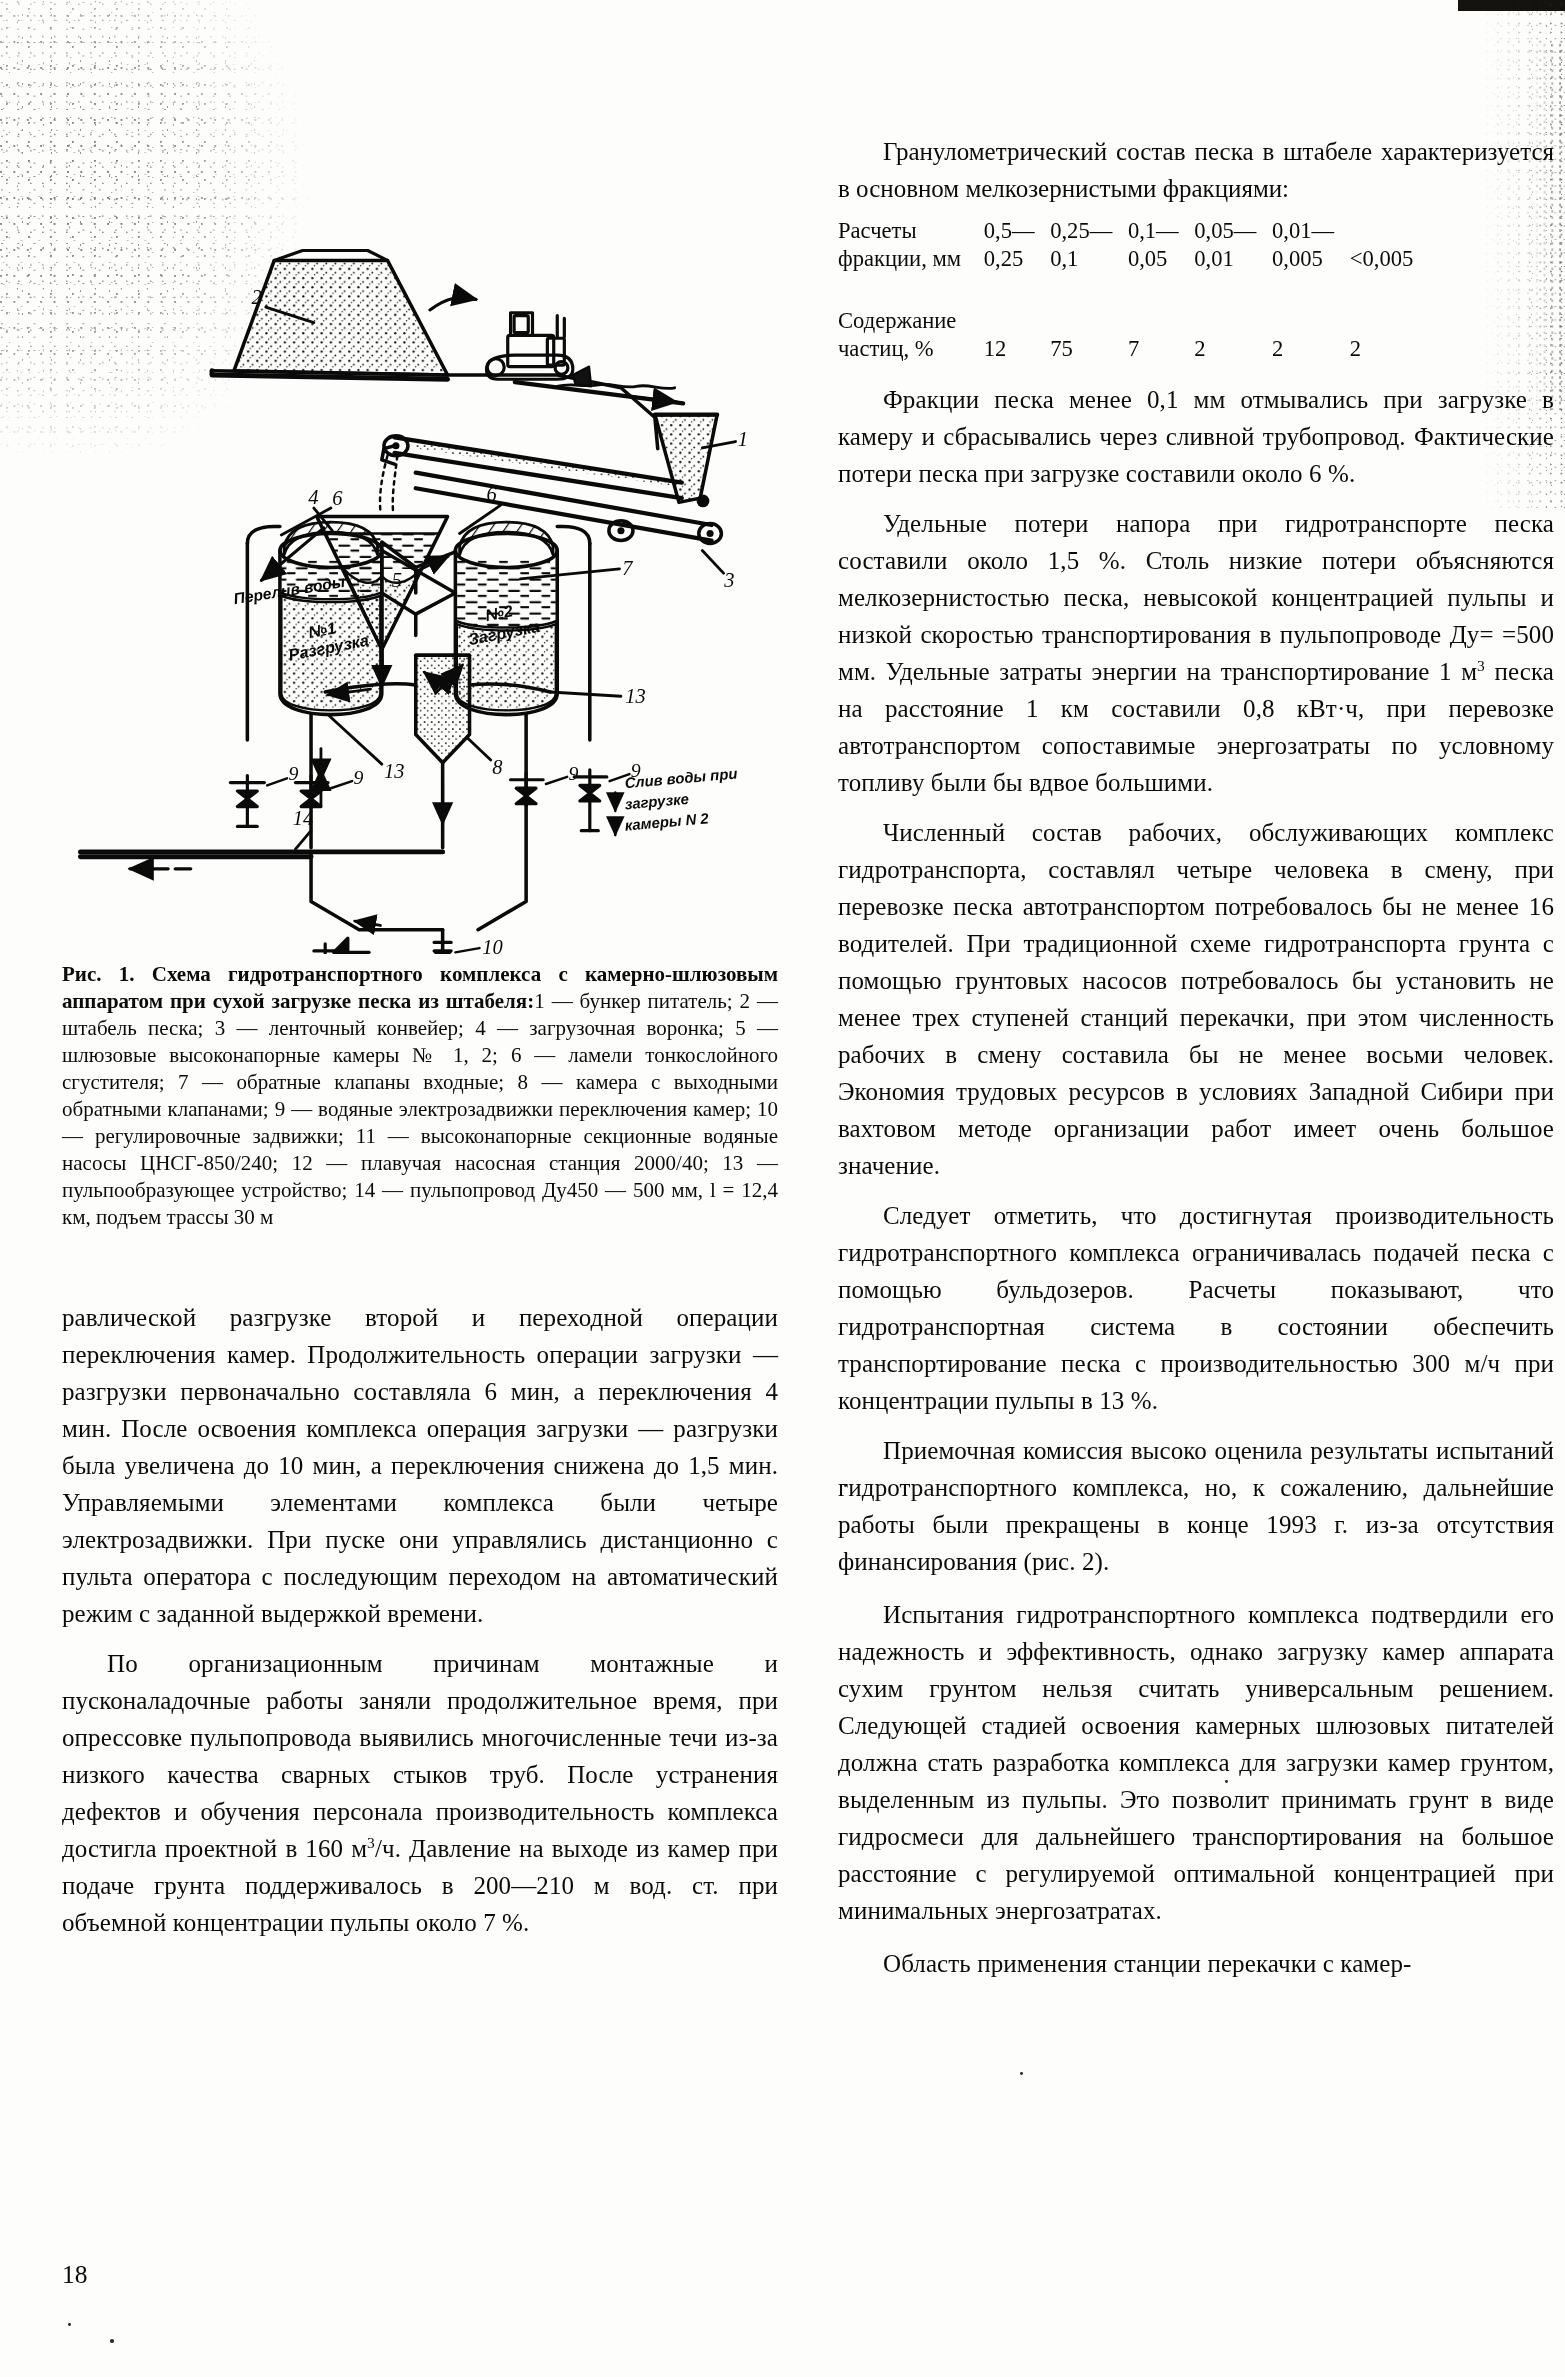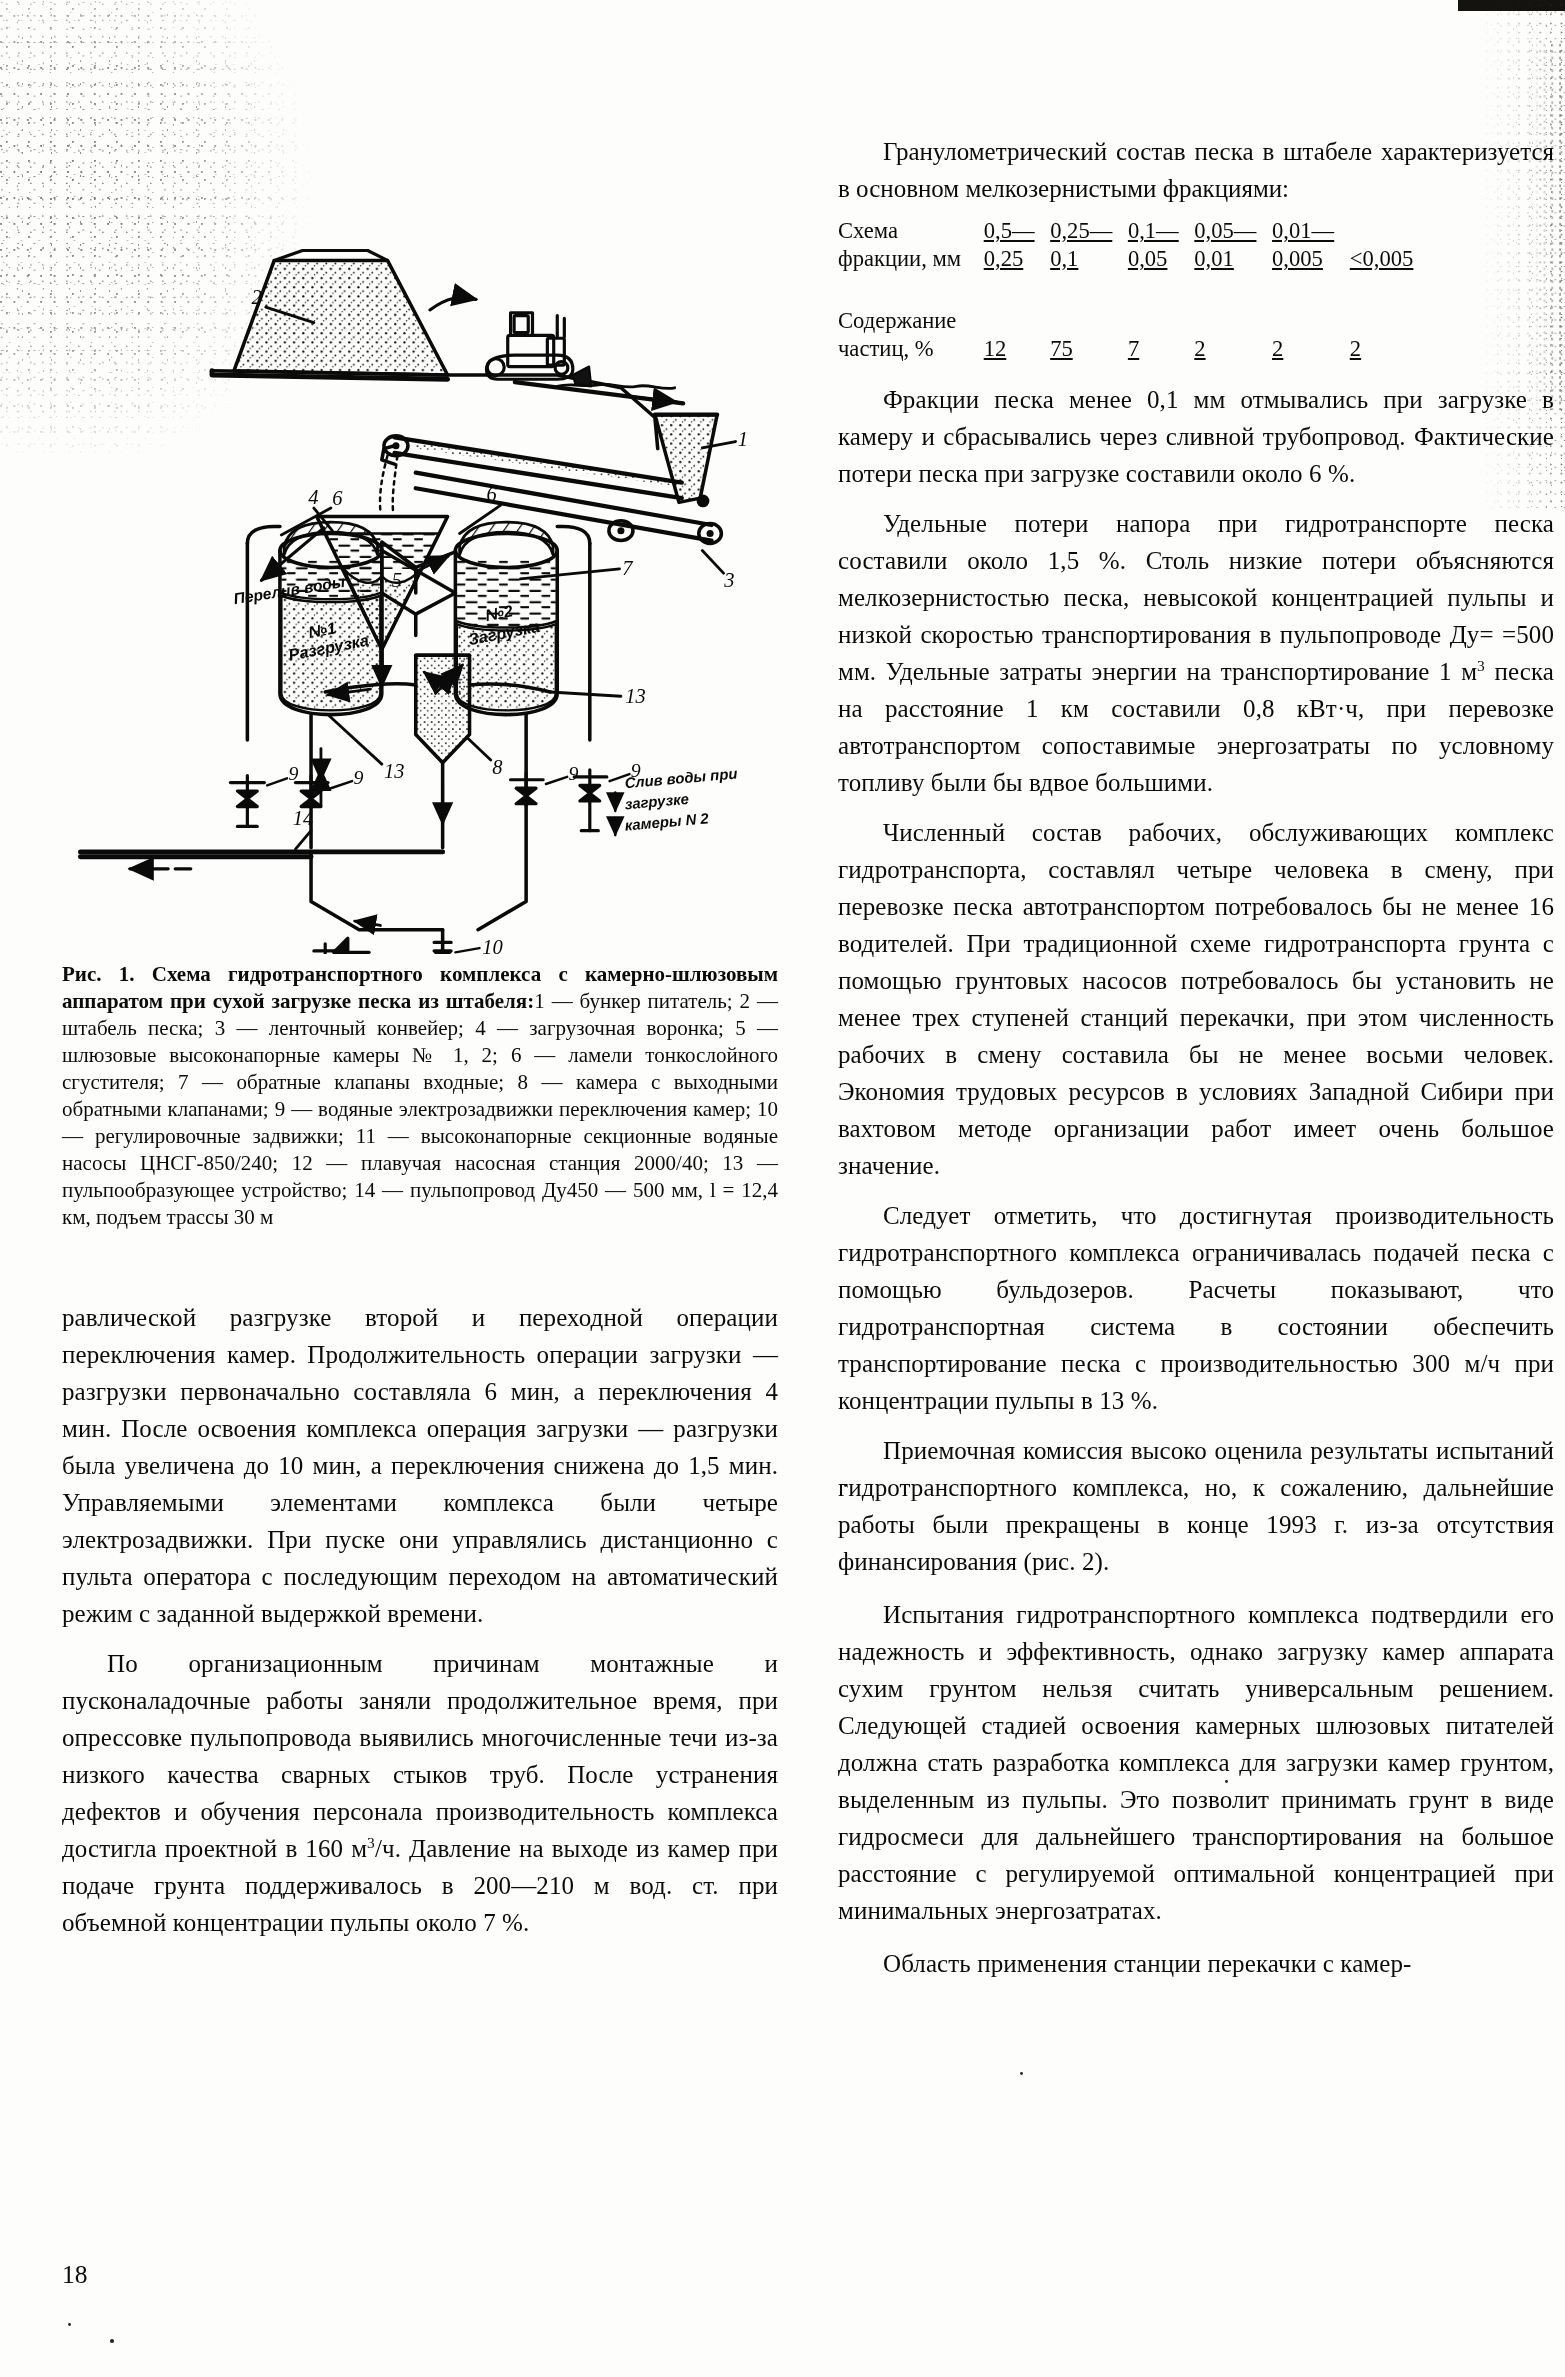--- a/index.html
+++ b/index.html
@@ -110,21 +110,21 @@
     font-size:22.6px;
     line-height:28px;
   }
   .granul table{border-collapse:collapse;}
   .granul td{
     padding:0 0 0 0;
     vertical-align:bottom;
     white-space:nowrap;
   }
   .granul td.lbl{ padding-right:7px; font-size:22.6px; }
-  .granul td.num{ text-align:left; font-size:22.6px; padding-left:15.6px;text-decoration:underline;}
+  .granul td.num{ text-align:left; font-size:22.6px; padding-left:15.6px;}
   .granul .blockgap td{ height:34px; }
 
   
   .pageno{
     position:absolute;left:62px;top:2261px;
     font-size:25.5px;line-height:28px;
   }
 </style>
 </head>
 <body>
@@ -447,21 +447,21 @@
   <div class="col-right">
 
     <div class="intro">
       <p>Гранулометрический состав песка в штабеле характеризуется в основном мелкозернистыми фракциями:</p>
     </div>
 
     <div class="granul">
       <table>
         <tbody>
           <tr>
-            <td class="lbl">Схема</td>
+            <td class="lbl">Расчеты</td>
             <td class="num">0,5—</td>
             <td class="num">0,25—</td>
             <td class="num">0,1—</td>
             <td class="num">0,05—</td>
             <td class="num">0,01—</td>
             <td class="num"></td>
           </tr>
           <tr>
             <td class="lbl">фракции, мм</td>
             <td class="num">0,25</td>

